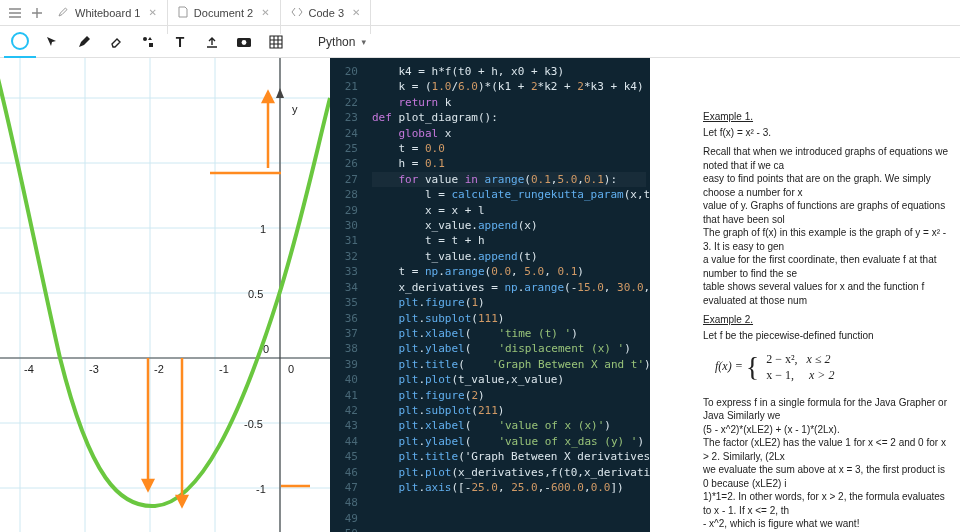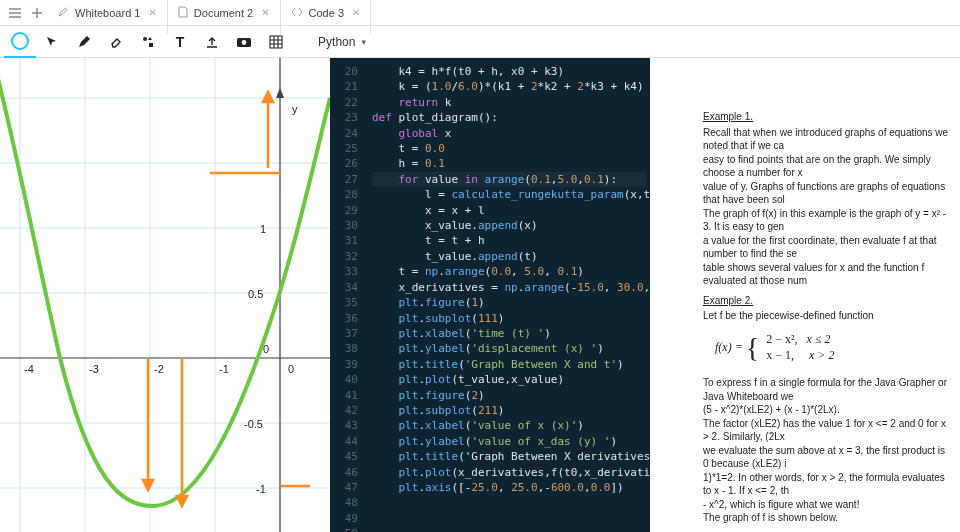--- a/index.html
+++ b/index.html
@@ -78,21 +78,21 @@
   
   .graph-grid line.grid { stroke:#cde8f2; stroke-width:1; }
   .graph-grid line.axis { stroke:#444; stroke-width:1.2; }
   .axis-label { font-size:11px; fill:#222; }
   .curve { stroke:#6ac73f; stroke-width:4; fill:none; }
   .arrow { stroke:#ff8a1f; stroke-width:2.5; fill:none; }
   .arrowhead { fill:#ff8a1f; }
   
   .gutter { position:absolute; left:0; top:6px; width:36px; text-align:right; color:#486877; padding-right:8px; }
   .code-lines { position:absolute; left:42px; top:6px; right:4px; white-space:pre; }
-  .kw{color:#c678dd;} .fn{color:#61afef;} .num{color:#d19a66;} .str{color:#98c379;}
+  .kw{color:#c678dd;} .fn{color:#61afef;} .num{color:#d19a66;} .str{color:#98c379;margin-left:27px;}
   .hl-line{ background:rgba(255,255,255,0.04); display:inline-block; width:100%;}
   
   .ex-title { text-decoration: underline; font-size:10px; margin-bottom:2px;}
   .para { margin-bottom:6px; }
   .piecewise { margin:6px 0 10px 12px; font-family: 'Times New Roman', serif; font-size:12px;}
   .piecewise .brace { font-size:28px; vertical-align:middle; margin-right:4px;}
 </style>
 </head>
 <body>
 
@@ -240,40 +240,41 @@
   </div>
 
   <div class="panel-mid">
     <div class="gutter" id="gutter">20<br>21<br>22<br>23<br>24<br>25<br>26<br>27<br>28<br>29<br>30<br>31<br>32<br>33<br>34<br>35<br>36<br>37<br>38<br>39<br>40<br>41<br>42<br>43<br>44<br>45<br>46<br>47<br>48<br>49<br>50<br>51<br>52<br>53<br></div>
     <div class="code-lines" id="codelines"><div>    k4 = h*f(t0 + h, x0 + k3)</div><div></div><div>    k = (<span class="num">1.0</span>/<span class="num">6.0</span>)*(k1 + <span class="num">2</span>*k2 + <span class="num">2</span>*k3 + k4)</div><div></div><div>    <span class="kw">return</span> k</div><div></div><div><span class="kw">def</span> plot_diagram():</div><div>    <span class="kw">global</span> x</div><div>    t = <span class="num">0.0</span></div><div>    h = <span class="num">0.1</span></div><div class="hl-line">    <span class="kw">for</span> value <span class="kw">in</span> <span class="fn">arange</span>(<span class="num">0.1</span>,<span class="num">5.0</span>,<span class="num">0.1</span>):</div><div>        l = <span class="fn">calculate_rungekutta_param</span>(x,t,h</div><div>        x = x + l</div><div>        x_value.<span class="fn">append</span>(x)</div><div>        t = t + h</div><div>        t_value.<span class="fn">append</span>(t)</div><div></div><div></div><div>    t = <span class="fn">np</span>.<span class="fn">arange</span>(<span class="num">0.0</span>, <span class="num">5.0</span>, <span class="num">0.1</span>)</div><div>    x_derivatives = <span class="fn">np</span>.<span class="fn">arange</span>(-<span class="num">15.0</span>, <span class="num">30.0</span>, </div><div>    <span class="fn">plt</span>.<span class="fn">figure</span>(<span class="num">1</span>)</div><div>    <span class="fn">plt</span>.<span class="fn">subplot</span>(<span class="num">111</span>)</div><div>    <span class="fn">plt</span>.<span class="fn">xlabel</span>(<span class="str">'time (t) '</span>)</div><div>    <span class="fn">plt</span>.<span class="fn">ylabel</span>(<span class="str">'displacement (x) '</span>)</div><div>    <span class="fn">plt</span>.<span class="fn">title</span>(<span class="str">'Graph Between X and t'</span>)</div><div>    <span class="fn">plt</span>.<span class="fn">plot</span>(t_value,x_value)</div><div></div><div>    <span class="fn">plt</span>.<span class="fn">figure</span>(<span class="num">2</span>)</div><div>    <span class="fn">plt</span>.<span class="fn">subplot</span>(<span class="num">211</span>)</div><div>    <span class="fn">plt</span>.<span class="fn">xlabel</span>(<span class="str">'value of x (x)'</span>)</div><div>    <span class="fn">plt</span>.<span class="fn">ylabel</span>(<span class="str">'value of x_das (y) '</span>)</div><div>    <span class="fn">plt</span>.<span class="fn">title</span>('Graph Between X derivatives a</div><div>    <span class="fn">plt</span>.<span class="fn">plot</span>(x_derivatives,f(t0,x_derivative</div><div>    <span class="fn">plt</span>.<span class="fn">axis</span>([-<span class="num">25.0</span>, <span class="num">25.0</span>,-<span class="num">600.0</span>,<span class="num">0.0</span>])</div></div>
   </div>
 
   <div class="panel-right">
     <div style="height:36px"></div>
     <div class="ex-title">Example 1.</div>
+    <div class="para">Let f(x) = x² - 3.</div>
     <div>Recall that when we introduced graphs of equations we noted that if we ca</div>
     <div>easy to find points that are on the graph. We simply choose a number for x</div>
     <div>value of y. Graphs of functions are graphs of equations that have been sol</div>
     <div>The graph of f(x) in this example is the graph of y = x² - 3. It is easy to gen</div>
     <div>a value for the first coordinate, then evaluate f at that number to find the se</div>
     <div class="para">table shows several values for x and the function f evaluated at those num</div>
 
     <div class="ex-title">Example 2.</div>
     <div class="para">Let f be the piecewise-defined function</div>
 
     <div class="piecewise">
       <span style="font-style:italic">f(x) =</span>
       <span class="brace">{</span>
       <span style="display:inline-block;vertical-align:middle">
         <div><span>2 − x²,</span>&nbsp;&nbsp;&nbsp;<span style="font-style:italic">x ≤ 2</span></div>
         <div><span>x − 1,</span>&nbsp;&nbsp;&nbsp;&nbsp;&nbsp;<span style="font-style:italic">x &gt; 2</span></div>
       </span>
     </div>
 
-    <div>To express f in a single formula for the Java Grapher or Java Whiteboard we</div>
+    <div>To express f in a single formula for the Java Grapher or Java Similarly we</div>
     <div>(5 - x^2)*(xLE2) + (x - 1)*(2Lx).</div>
     <div>The factor (xLE2) has the value 1 for x &lt;= 2 and 0 for x &gt; 2. Similarly, (2Lx</div>
     <div>we evaluate the sum above at x = 3, the first product is 0 because (xLE2) i</div>
     <div>1)*1=2. In other words, for x &gt; 2, the formula evaluates to x - 1. If x &lt;= 2, th</div>
     <div>- x^2, which is figure what we want!</div>
     <div class="para">The graph of f is shown below.</div>
 
   </div>
 
 </div>

